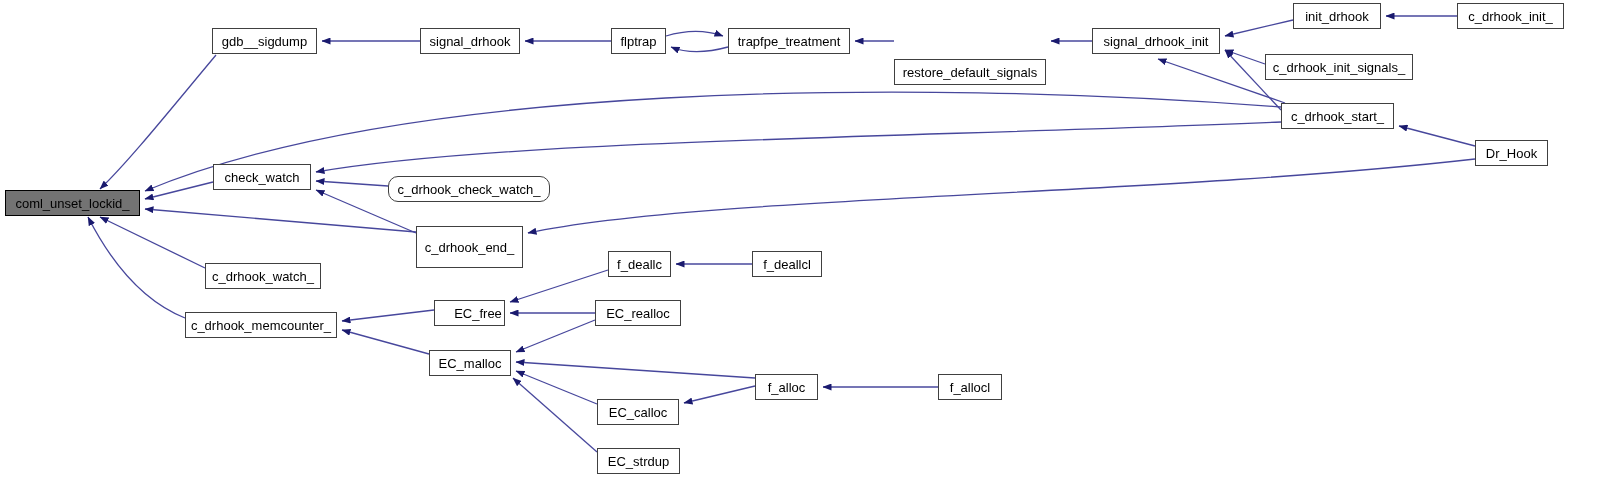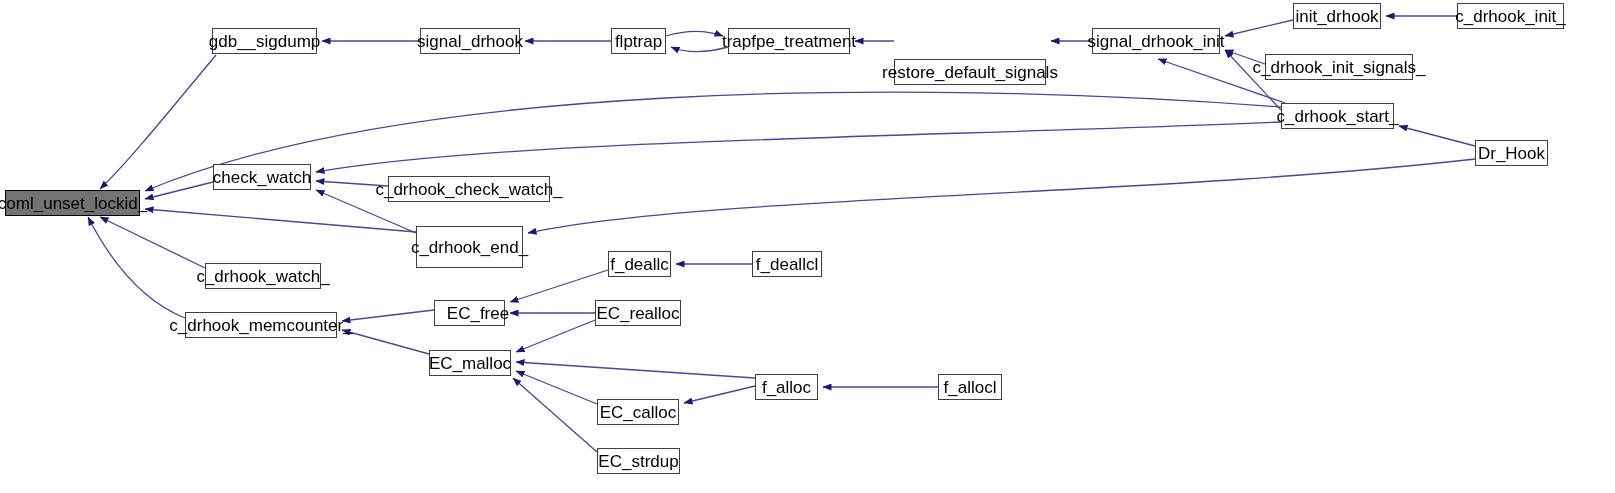--- a/index.html
+++ b/index.html
@@ -26,21 +26,21 @@
     height: 493px;
     pointer-events: none;
   }
   .gnode {
     position: absolute;
     box-sizing: border-box;
     border: 1px solid #404040;
     background: #ffffff;
     color: #000000;
     font-family: "Liberation Sans", sans-serif;
-    font-size: 17px;
+    font-size: 13px;
     line-height: 1;
     display: flex;
     align-items: center;
     justify-content: center;
     white-space: nowrap;
     letter-spacing: 0px;
     z-index: 5;
   }
   .gnode.highlight {
     background: #737373;
@@ -128,21 +128,21 @@
       </div>
       <div class="gnode" style="left: 1281px; top: 103px; width: 113px; height: 26px;">
         <span class="lbl">c_drhook_start_</span>
       </div>
       <div class="gnode" style="left: 1475px; top: 140px; width: 73px; height: 26px;">
         <span class="lbl">Dr_Hook</span>
       </div>
       <div class="gnode" style="left: 213px; top: 164px; width: 98px; height: 26px;">
         <span class="lbl">check_watch</span>
       </div>
-      <div class="gnode" style="left: 388px; top: 176px; width: 162px; height: 26px;">
+      <div class="gnode" style="left: 388px; top: 176px; width: 162px; height: 26px; border-radius: 10px;">
         <span class="lbl">c_drhook_check_watch_</span>
       </div>
       <div class="gnode" style="left: 416px; top: 226px; width: 107px; height: 42px;">
         <span class="lbl">c_drhook_end_</span>
       </div>
       <div class="gnode" style="left: 205px; top: 263px; width: 116px; height: 26px;">
         <span class="lbl">c_drhook_watch_</span>
       </div>
       <div class="gnode" style="left: 185px; top: 312px; width: 152px; height: 26px;">
         <span class="lbl">c_drhook_memcounter_</span>

